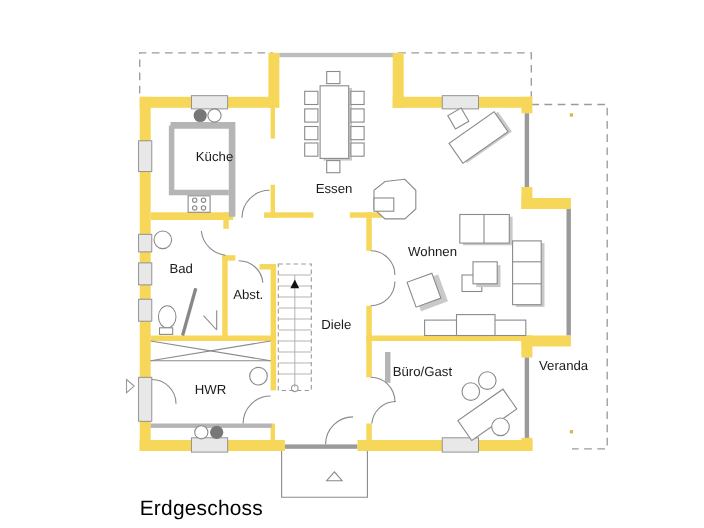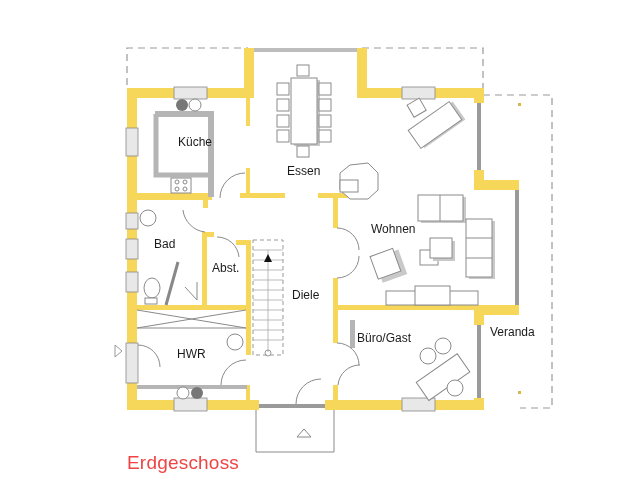--- a/index.html
+++ b/index.html
@@ -1,19 +1,19 @@
 <!DOCTYPE html>
 <html><head>
 <meta charset="utf-8">
 <style>
   html,body{margin:0;padding:0;background:#ffffff;}
   body{width:640px;height:480px;position:relative;overflow:hidden;font-family:"Liberation Sans",sans-serif;}
   #plan{position:absolute;left:0;top:0;width:640px;height:480px;}
   .room-label{font-family:"Liberation Sans",sans-serif;font-size:12px;fill:#1a1a1a;}
-  .title{position:absolute;left:127px;top:452px;font-size:19px;color:#ef4444;font-family:"Liberation Sans",sans-serif;letter-spacing:0.2px;}
+  .title{position:absolute;left:127px;top:452px;font-size:19px;color:#000000;font-family:"Liberation Sans",sans-serif;letter-spacing:0.2px;}
   .wall{fill:#f7d75a;}
   .dash{stroke:#9a9a9a;stroke-width:1.2;stroke-dasharray:7 5;fill:none;}
   .thin{stroke:#8a8a8a;stroke-width:1;fill:none;}
   .furn{stroke:#8a8a8a;stroke-width:1;fill:#fff;}
   .shadow{fill:#c9c9c9;}
   .win{fill:#e8e8e8;stroke:#888;stroke-width:0.8;}
 </style>
 </head>
 <body>
 

